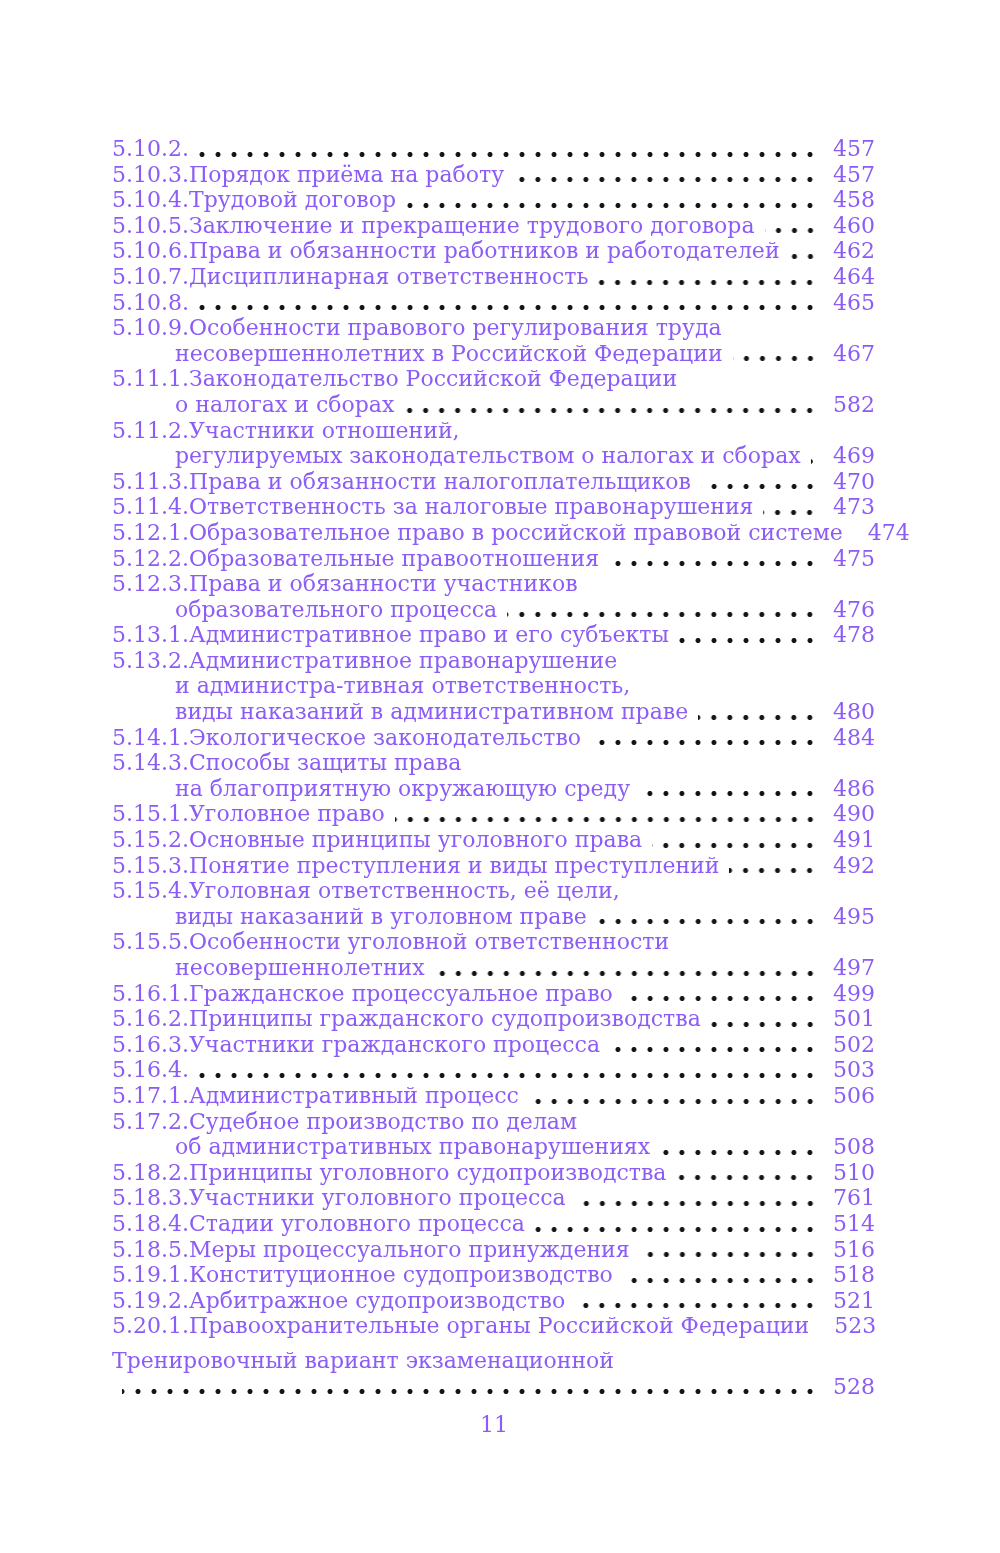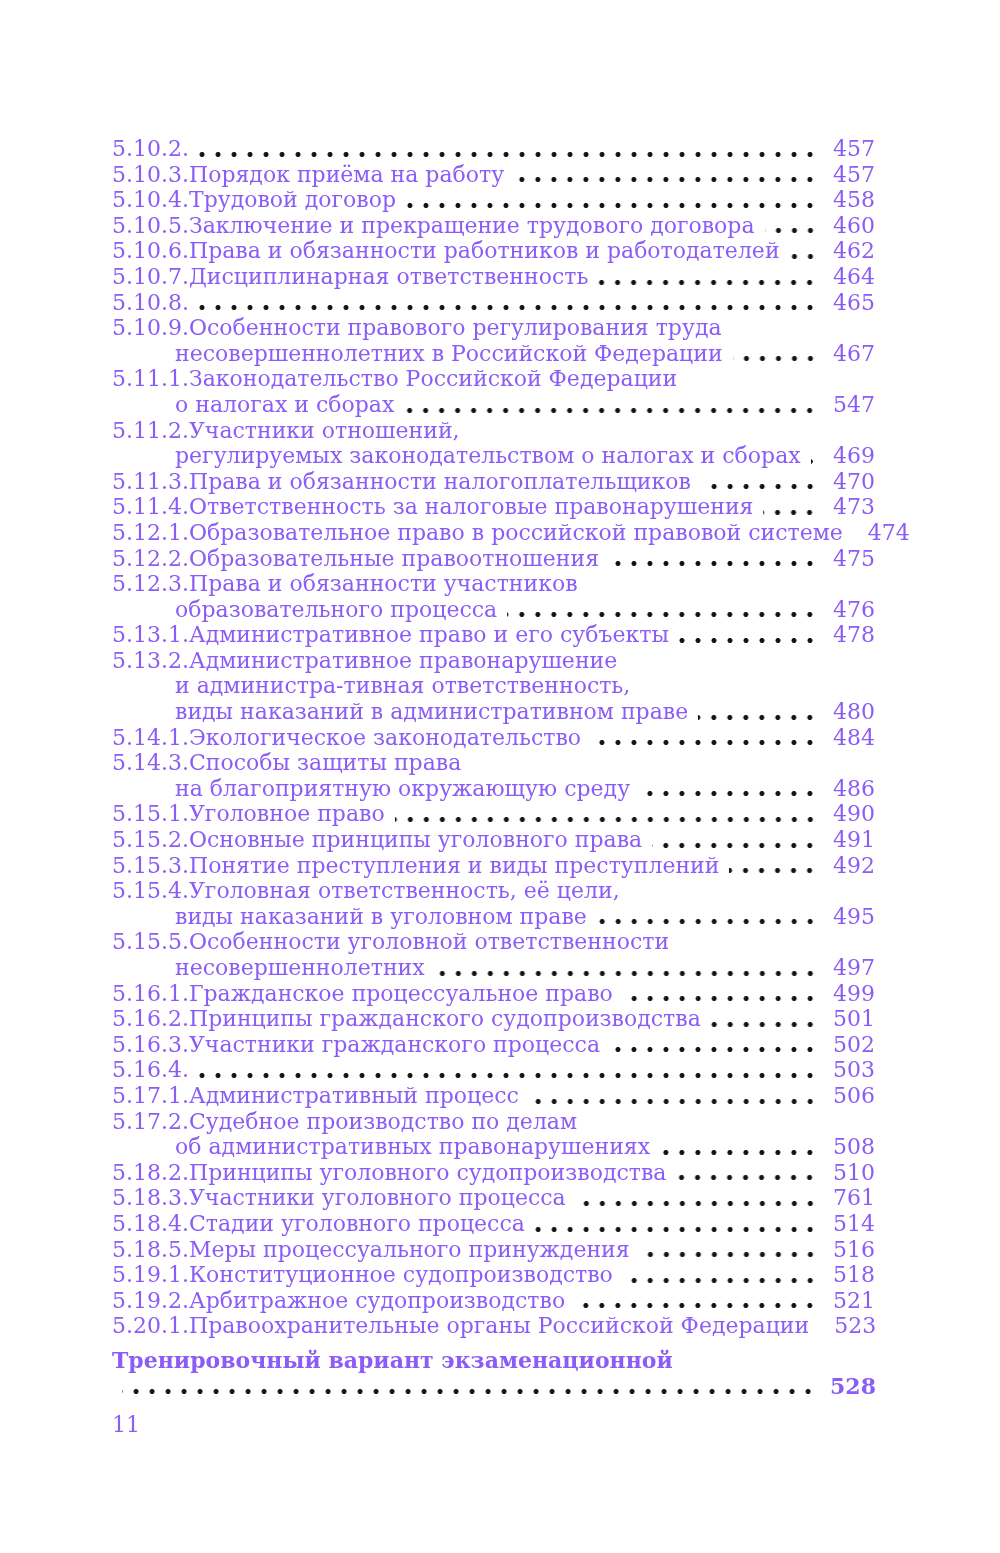--- a/index.html
+++ b/index.html
@@ -14,21 +14,21 @@
     font-family: "DejaVu Serif", "Liberation Serif", serif;
     font-size: 22px;
     line-height: 25.6px;
     overflow: hidden;
   }
   .toc-line {
     display: flex;
     align-items: baseline;
     min-height: 25.6px;
   }
-  .toc-line.heading { font-weight: 700; }
+  .toc-line.heading { font-weight: 400; }
   .toc-line.gap-before { margin-top: 9px; }
   .num {
     flex: 0 0 63px;
     white-space: pre;
   }
   .text {
     flex: 0 0 auto;
     white-space: pre;
   }
   .leader {
@@ -44,21 +44,21 @@
   }
   .leader.no-dots { background-image: none; }
   .pg {
     flex: 0 0 auto;
     min-width: 44px;
     text-align: center;
     white-space: pre;
   }
   .footer {
     margin-top: 13px;
-    text-align: left;
+    text-align: center;
   }
 </style>
 </head>
 <body>
 
 <div class="page">
   <div class="toc">
       <div class="toc-line">
     <span class="num">5.10.2.</span>
     <span class="leader"></span>
@@ -112,21 +112,21 @@
   </div>
       <div class="toc-line">
     <span class="num">5.11.1.</span>
     <span class="text">Законодательство Российской Федерации</span>
 
   </div>
       <div class="toc-line">
     <span class="num"></span>
     <span class="text">о налогах и сборах</span>
     <span class="leader"></span>
-    <span class="pg">547</span>
+    <span class="pg">582</span>
   </div>
       <div class="toc-line">
     <span class="num">5.11.2.</span>
     <span class="text">Участники отношений,</span>
 
   </div>
       <div class="toc-line">
     <span class="num"></span>
     <span class="text">регулируемых законодательством о налогах и сборах</span>
     <span class="leader"></span>

